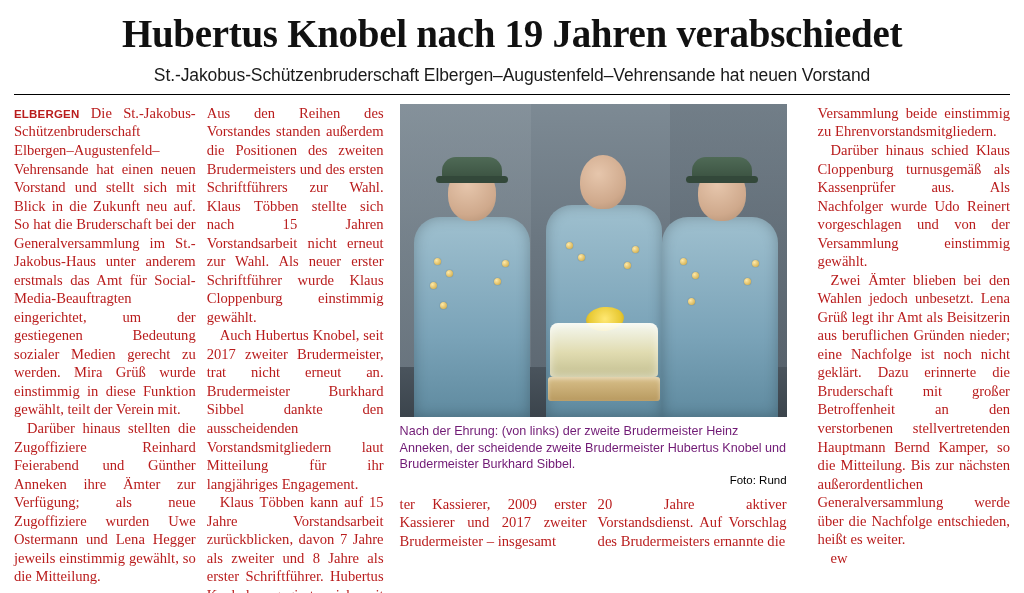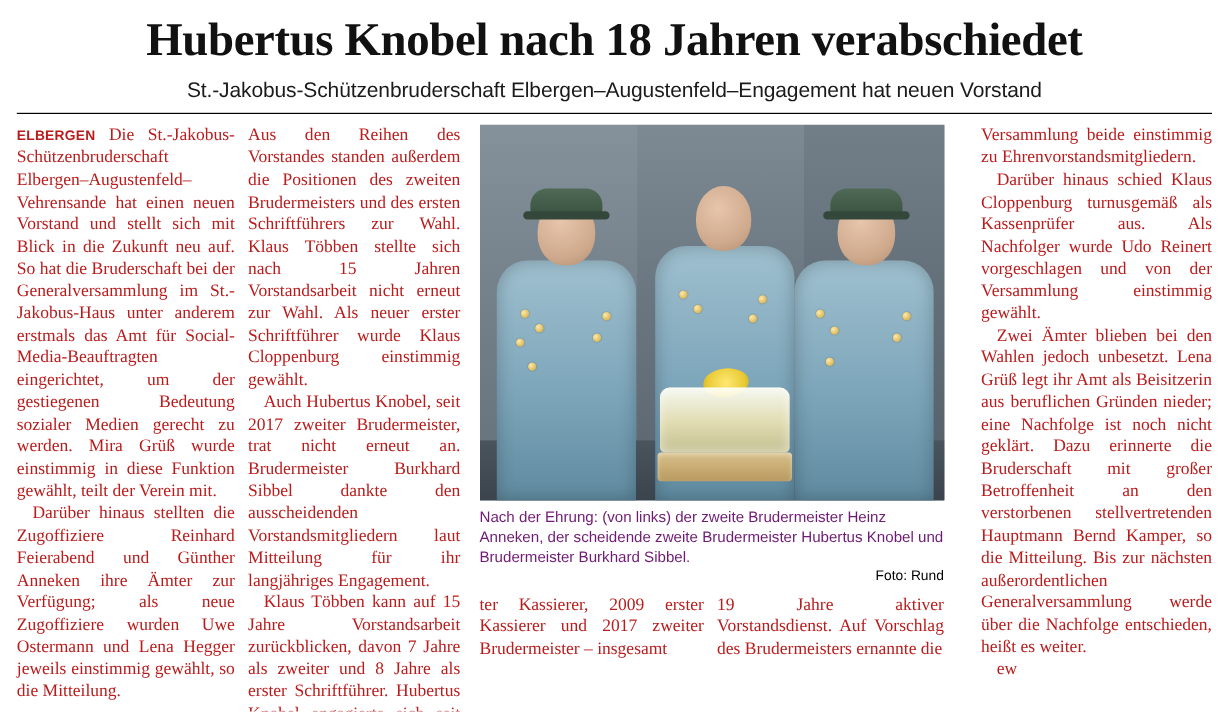--- a/index.html
+++ b/index.html
@@ -203,22 +203,22 @@
   .col3-bottom .sub.last { padding-right: 0; width: 189px; }
   .signoff {
     text-align: left;
   }
 </style>
 </head>
 <body>
 
 <div class="page">
 
-  <h1 class="headline">Hubertus Knobel nach 18 Jahren verabschiedet</h1>
-  <div class="subhead">St.-Jakobus-Schützenbruderschaft Elbergen–Augustenfeld–Engagement hat neuen Vorstand</div>
+  <h1 class="headline">Hubertus Knobel nach 19 Jahren verabschiedet</h1>
+  <div class="subhead">St.-Jakobus-Schützenbruderschaft Elbergen–Augustenfeld–Vehrensande hat neuen Vorstand</div>
   <hr class="rule">
 
   <div class="columns">
 
     <div class="col col1 body-text">
       <p class="first">
         <span class="dateline">ELBERGEN</span>
         <span>Die St.-Jakobus-Schützenbruderschaft Elbergen–Augustenfeld–Vehrensande hat einen neuen Vorstand und stellt sich mit Blick in die Zukunft neu auf. So hat die Bruderschaft bei der Generalversammlung im St.-Jakobus-Haus unter anderem erstmals das Amt für Social-Media-Beauftragten eingerichtet, um der gestiegenen Bedeutung sozialer Medien gerecht zu werden. Mira Grüß wurde einstimmig in diese Funktion gewählt, teilt der Verein mit.</span>
       </p>
       <p>Darüber hinaus stellten die Zugoffiziere Reinhard Feierabend und Günther Anneken ihre Ämter zur Verfügung; als neue Zugoffiziere wurden Uwe Ostermann und Lena Hegger jeweils einstimmig gewählt, so die Mitteilung.</p>
@@ -282,21 +282,21 @@
 
         <div class="caption">Nach der Ehrung: (von links) der zweite Brudermeister Heinz Anneken, der scheidende zweite Brudermeister Hubertus Knobel und Brudermeister Burkhard Sibbel.</div>
         <div class="credit">Foto: Rund</div>
       </div>
 
       <div class="col3-bottom">
         <div class="sub body-text">
           <p class="first">ter Kassierer, 2009 erster Kassierer und 2017 zweiter Brudermeister – insgesamt</p>
         </div>
         <div class="sub last body-text">
-          <p class="first">19 Jahre aktiver Vorstandsdienst. Auf Vorschlag des Brudermeisters ernannte die</p>
+          <p class="first">20 Jahre aktiver Vorstandsdienst. Auf Vorschlag des Brudermeisters ernannte die</p>
         </div>
       </div>
     </div>
 
     <div class="col col4 body-text">
       <p class="first">Versammlung beide einstimmig zu Ehrenvorstandsmitgliedern.</p>
       <p>Darüber hinaus schied Klaus Cloppenburg turnusgemäß als Kassenprüfer aus. Als Nachfolger wurde Udo Reinert vorgeschlagen und von der Versammlung einstimmig gewählt.</p>
       <p>Zwei Ämter blieben bei den Wahlen jedoch unbesetzt. Lena Grüß legt ihr Amt als Beisitzerin aus beruflichen Gründen nieder; eine Nachfolge ist noch nicht geklärt. Dazu erinnerte die Bruderschaft mit großer Betroffenheit an den verstorbenen stellvertretenden Hauptmann Bernd Kamper, so die Mitteilung. Bis zur nächsten außerordentlichen Generalversammlung werde über die Nachfolge entschieden, heißt es weiter.</p>
       <p class="signoff">ew</p>
     </div>

